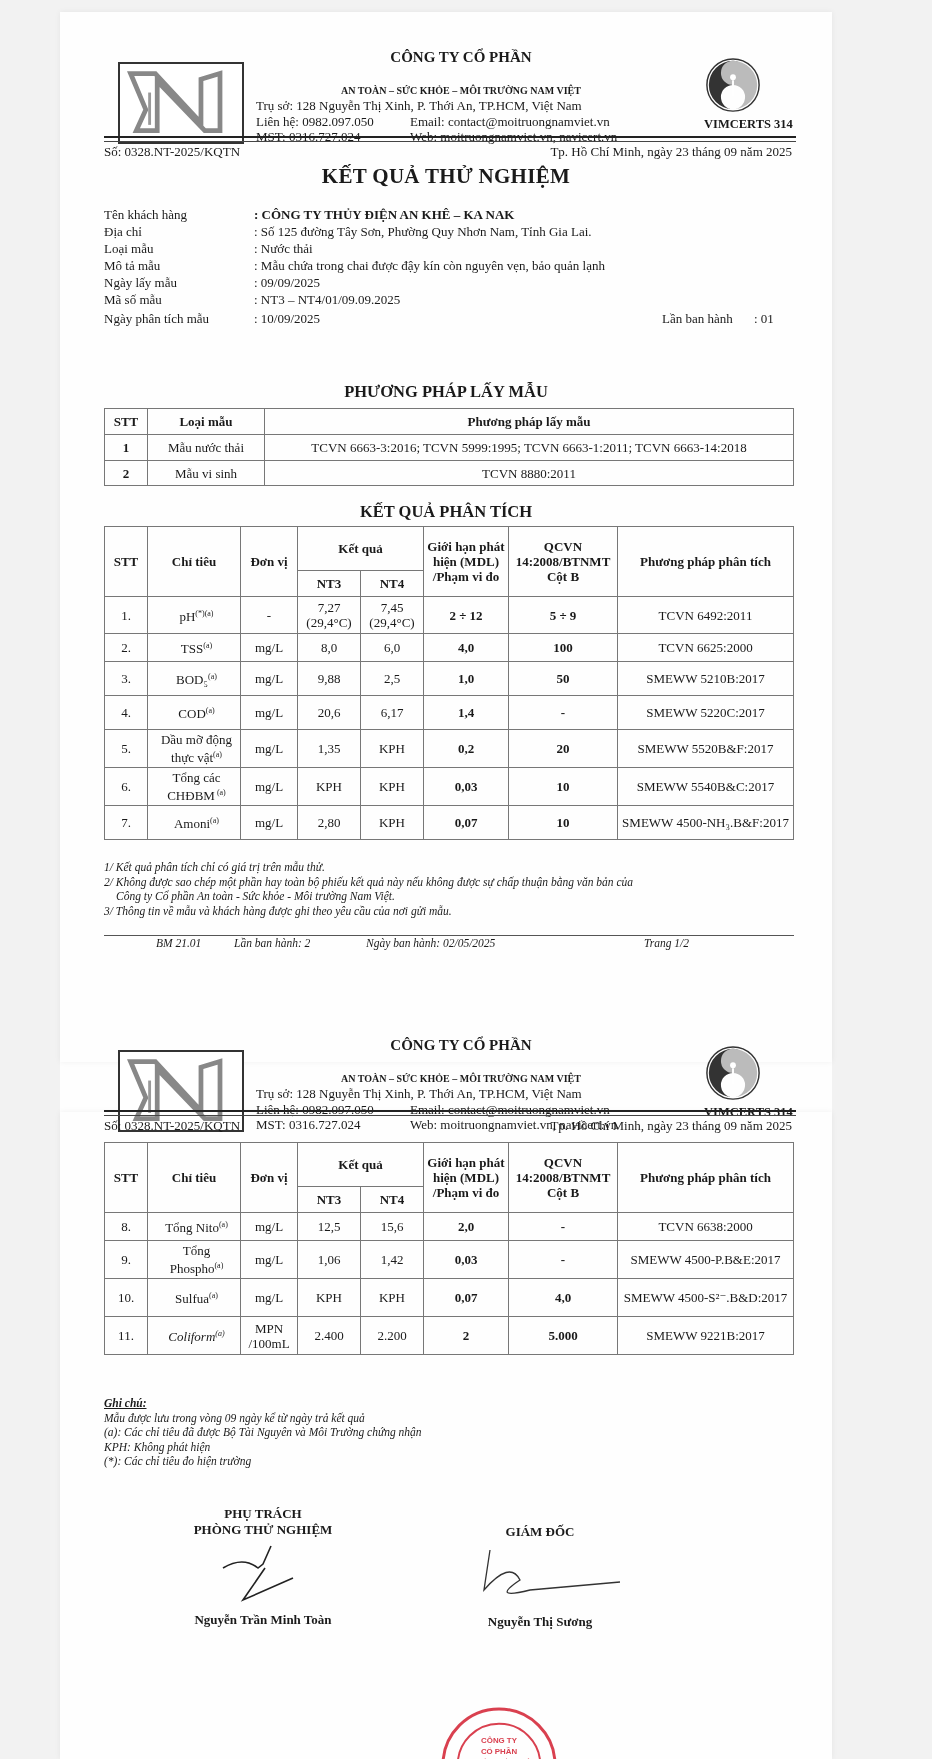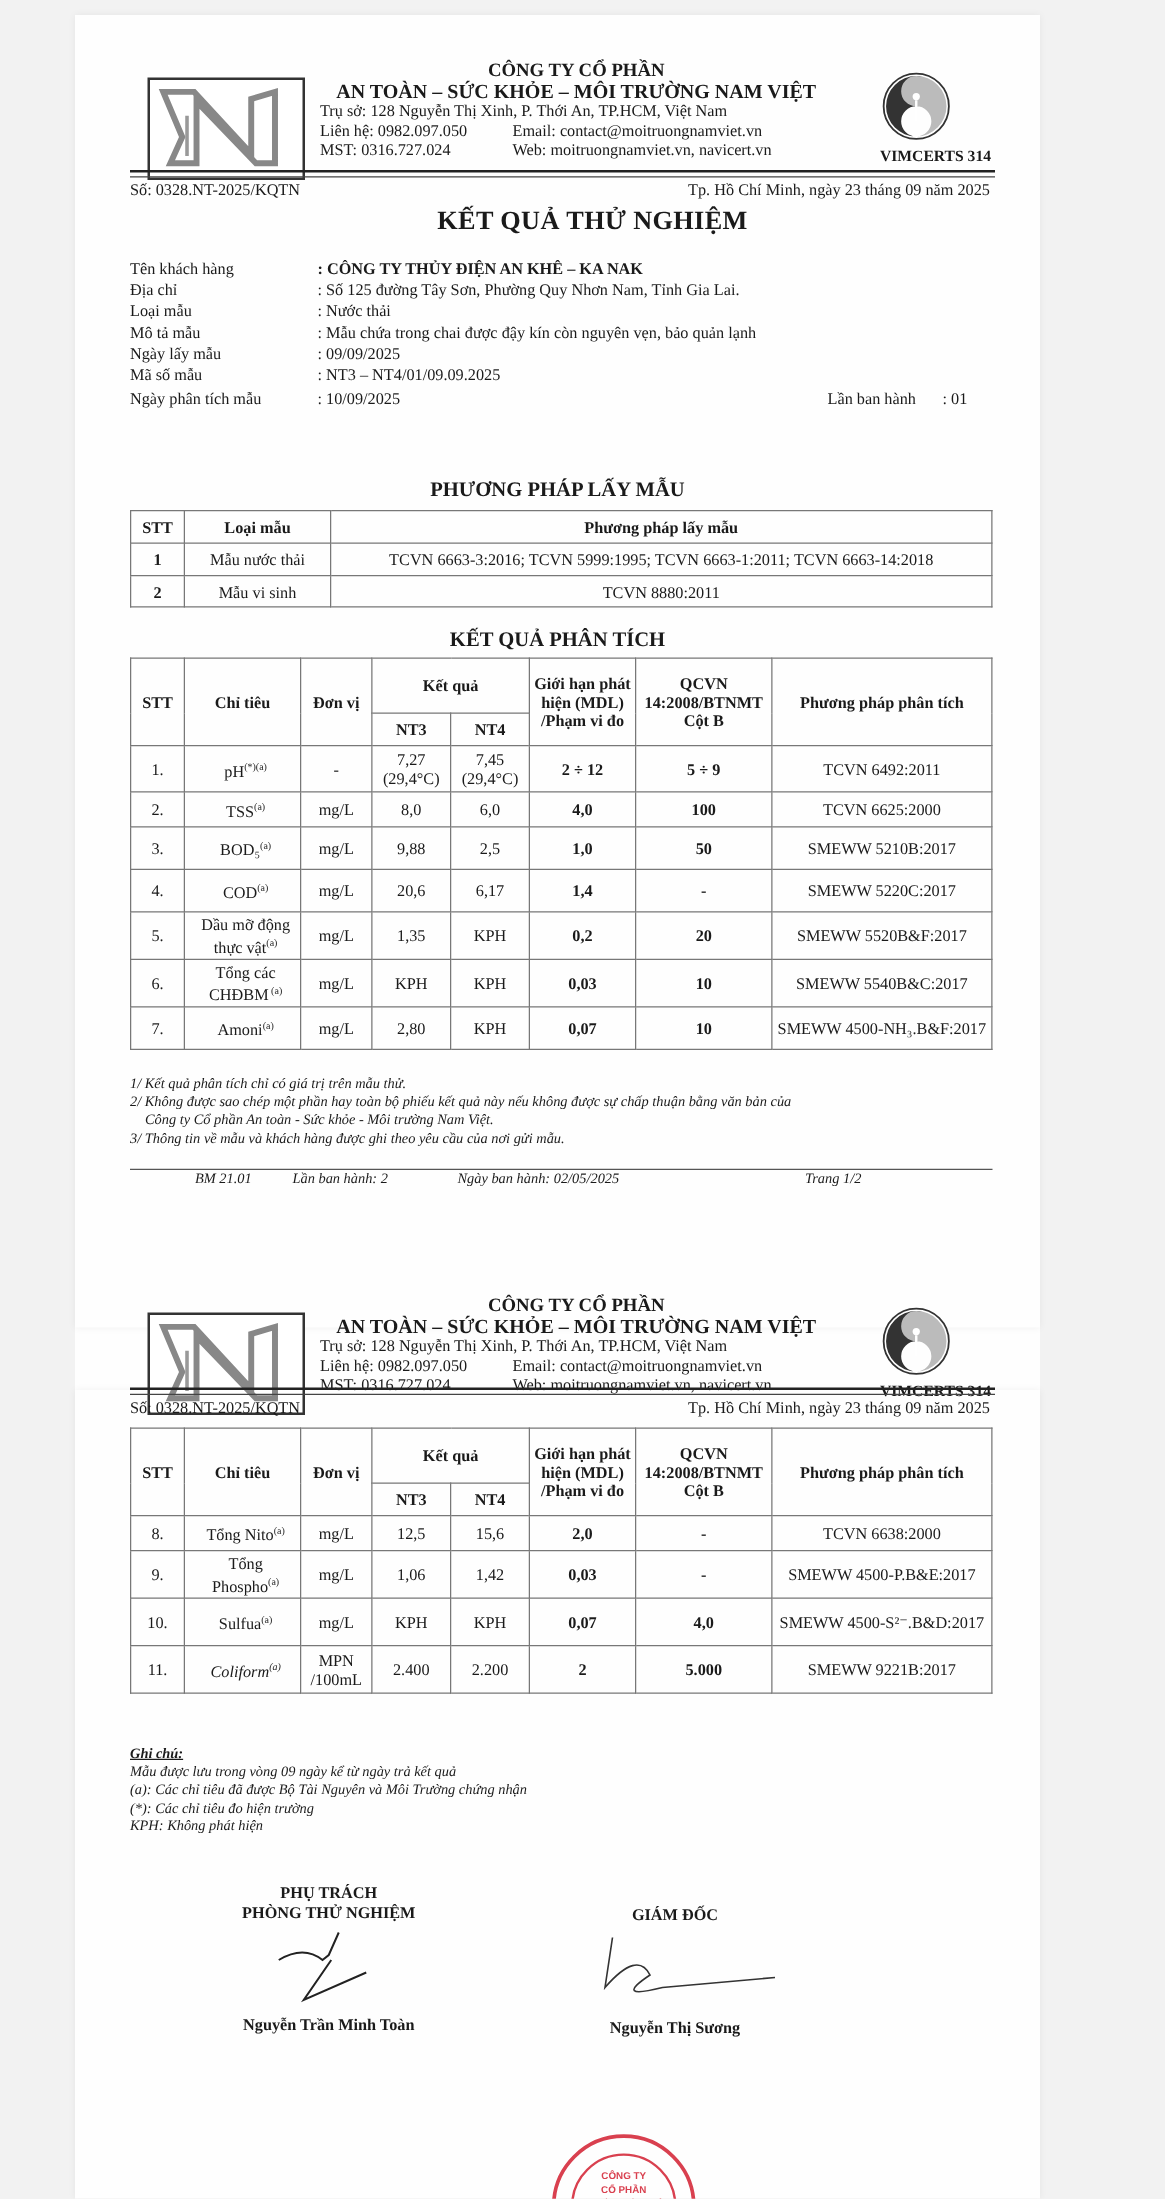--- a/index.html
+++ b/index.html
@@ -7,21 +7,21 @@
        font-family:"Liberation Serif","DejaVu Serif",serif;color:#1a1a1a;}
   .page{position:absolute;left:60px;width:772px;background:#fefefe;
         box-shadow:0 0 6px rgba(0,0,0,0.06);}
   #page1{top:12px;height:1050px;}
   #page2{top:1112px;height:647px;}
   .hdr{position:absolute;left:58px;top:38px;width:676px;height:92px;}
   .logo{position:absolute;left:0;top:12px;width:126px;height:82px;border:2px solid #333;box-sizing:border-box;background:#fff;}
   .logo svg{display:block;width:100%;height:100%;}
   .co{position:absolute;left:128px;top:0;width:430px;text-align:center;line-height:15px;}
   .co .l1{font-weight:bold;font-size:15px;}
-  .co .l2{font-weight:bold;font-size:16px;margin-top:1px;}
+  .co .l2{font-weight:bold;font-size:10px;margin-top:18px;}
   .co .info{font-size:13px;text-align:left;padding-left:10px;line-height:15.5px;}
   .co .info span.r{position:absolute;left:154px;}
   .co .row{position:relative;}
   .vim{position:absolute;right:0;top:6px;width:90px;text-align:left;}
   .vim svg{width:58px;height:58px;}
   .vim .lbl{font-weight:bold;font-size:12.5px;margin-top:-1px;}
   .rule{position:absolute;left:44px;width:692px;height:3px;border-top:2px solid #222;border-bottom:1px solid #444;}
   .docno{position:absolute;left:44px;font-size:13px;}
   .docdate{position:absolute;right:40px;font-size:13px;}
   .title{position:absolute;left:0;width:100%;text-align:center;font-weight:bold;font-size:21px;letter-spacing:0.3px;}
@@ -71,21 +71,21 @@
           <circle cx="30" cy="22" r="3" fill="#fff"></circle>
           <path d="M30 25 L30 42" stroke="#fff" stroke-width="2"></path>
         </svg>
       <div class="lbl">VIMCERTS 314</div>
     </div>
   </div>
 
   <div class="rule" style="top:124px;"></div>
   <div class="docno" style="top:132px;">Số: 0328.NT-2025/KQTN</div>
   <div class="docdate" style="top:132px;">Tp. Hồ Chí Minh, ngày 23 tháng 09 năm 2025</div>
-  <div class="title" style="top:152px;padding-left:28px;">KẾT QUẢ THỬ NGHIỆM</div>
+  <div class="title" style="top:152px;">KẾT QUẢ THỬ NGHIỆM</div>
 
   <div class="meta" style="top:194px;">
     <div class="r">
         <span class="k">Tên khách hàng</span>
         <span class="v b">: CÔNG TY THỦY ĐIỆN AN KHÊ – KA NAK</span>
       </div>
     <div class="r">
         <span class="k">Địa chỉ</span>
         <span class="v">: Số 125 đường Tây Sơn, Phường Quy Nhơn Nam, Tỉnh Gia Lai.</span>
       </div>
@@ -333,22 +333,22 @@
           <td class="b">5.000</td>
           <td>SMEWW 9221B:2017</td>
         </tr>
   </tbody>
     </table>
 
   <div class="notes" style="top:284px;">
     <div style="font-weight:bold;text-decoration:underline;">Ghi chú:</div>
     <div>Mẫu được lưu trong vòng 09 ngày kể từ ngày trả kết quả</div>
     <div>(a): Các chỉ tiêu đã được Bộ Tài Nguyên và Môi Trường chứng nhận</div>
+    <div>KPH: Không phát hiện</div>
     <div>(*): Các chỉ tiêu đo hiện trường</div>
-    <div>KPH: Không phát hiện</div>
   </div>
 
   <div class="sig" style="left:118px;top:394px;width:170px;">
     <div>PHỤ TRÁCH</div>
     <div>PHÒNG THỬ NGHIỆM</div>
     <svg width="120" height="70" viewBox="0 0 120 70">
         <path d="M20 30 Q40 18 55 30 L60 26 L68 8 M62 30 L40 62 L90 40" fill="none" stroke="#222" stroke-width="1.6"></path>
       </svg>
     <div>Nguyễn Trần Minh Toàn</div>
   </div>

